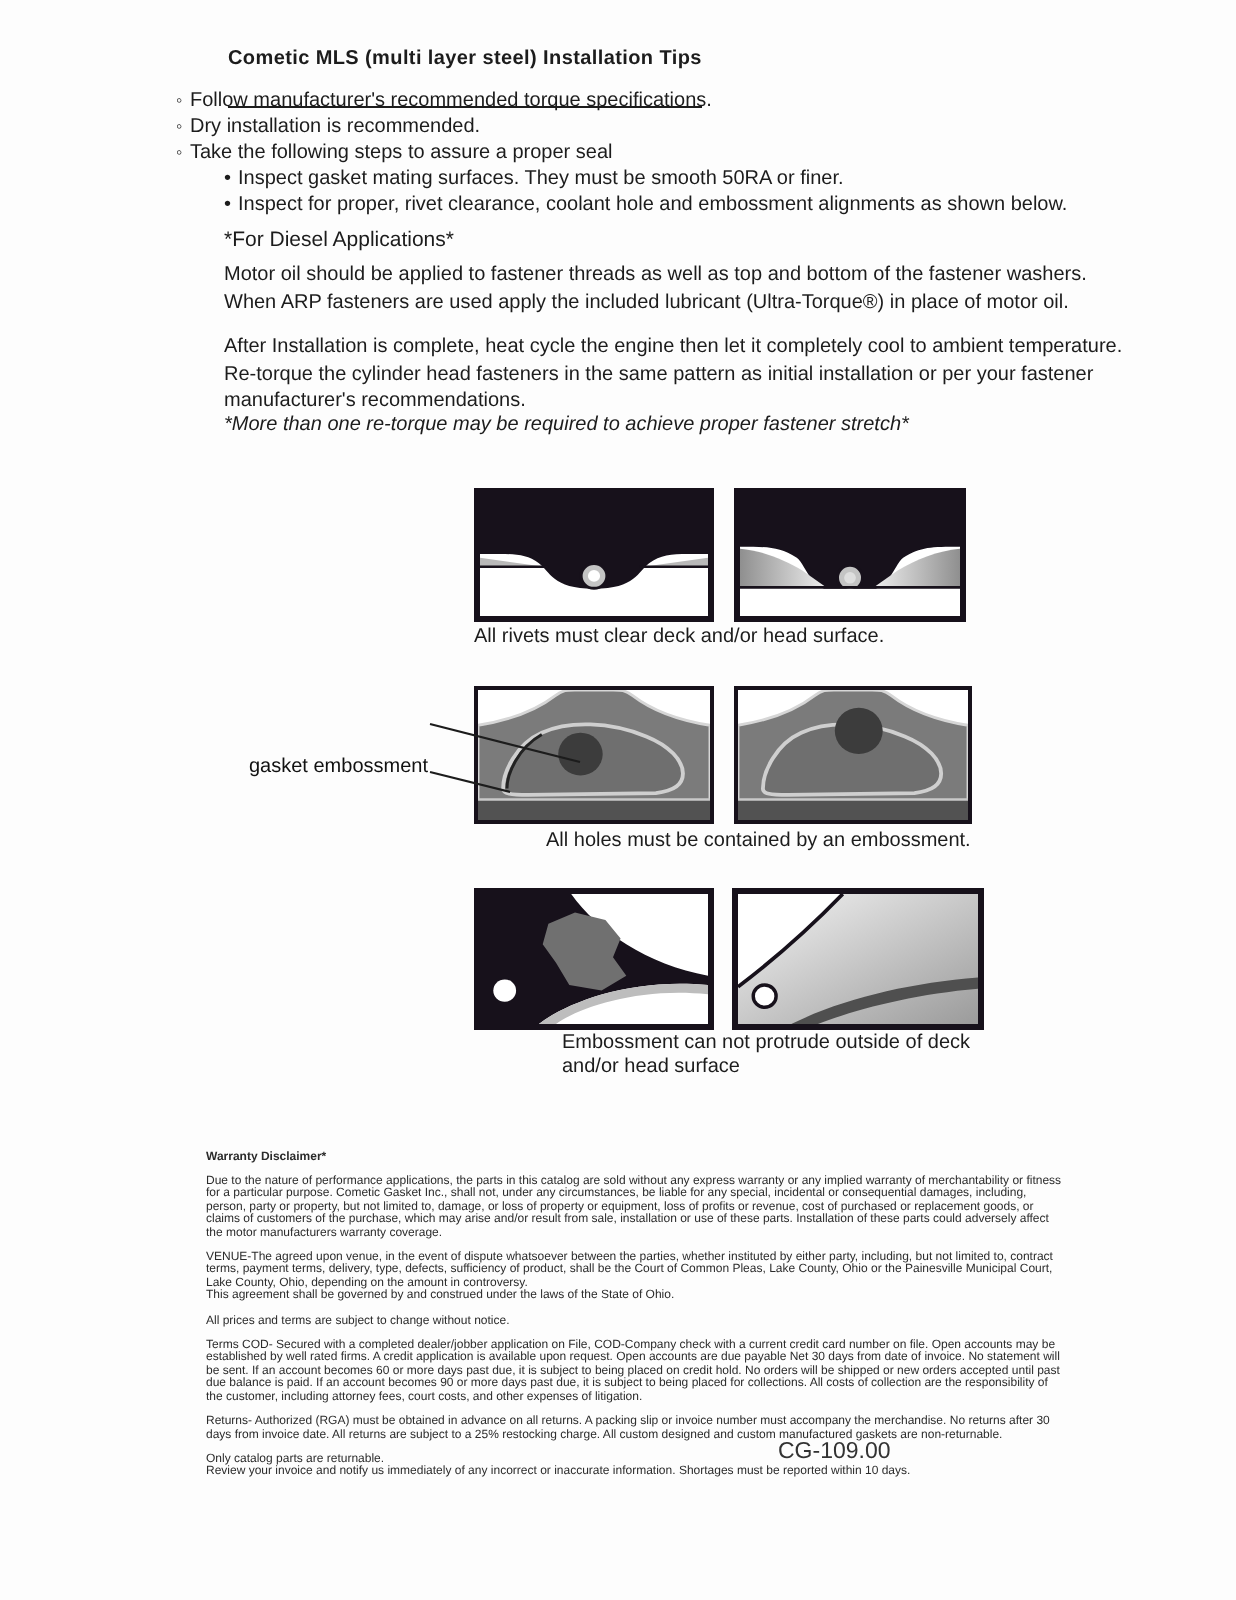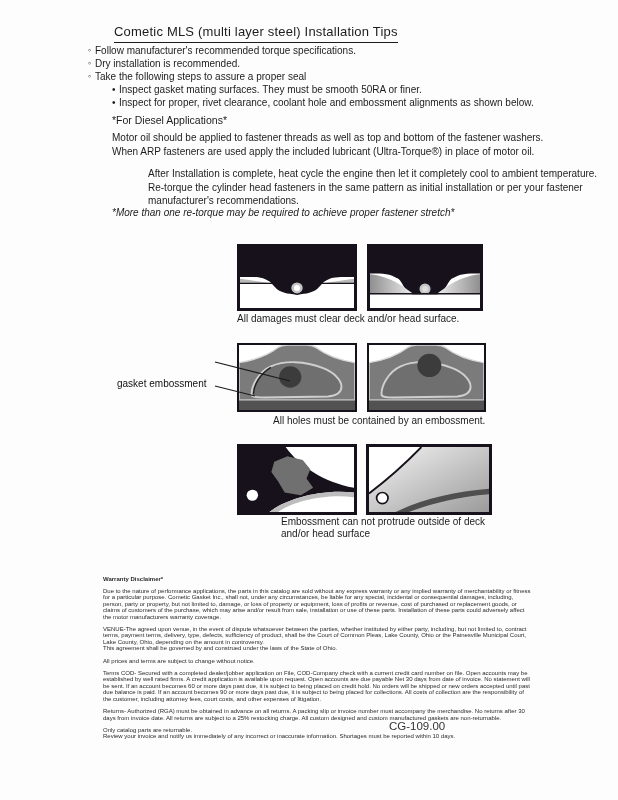--- a/index.html
+++ b/index.html
@@ -3,44 +3,44 @@
 <meta charset="utf-8">
 <style>
   html,body{margin:0;padding:0;background:#ffffff;}
   .page{
     position:relative;width:618px;height:800px;background:#fdfdfd;overflow:hidden;
     font-family:"Liberation Sans",sans-serif;color:#1c1c1c;
   }
   .abs{position:absolute;}
   
   .title{
-    left:114px;top:24px;font-size:13px;font-weight:normal;letter-spacing:.2px;
-    border-bottom:1.5px solid #1c1c1c;padding-bottom:3px;white-space:nowrap;
+    left:114px;top:24px;font-size:10px;font-weight:bold;letter-spacing:.2px;
+    border-bottom:1.5px solid #1c1c1c;padding-bottom:18px;white-space:nowrap;
   }
   
   .tips{left:88px;top:44px;width:505px;font-size:10px;line-height:13px;}
   .tip{display:flex;}
   .tip .mk{width:7px;flex:0 0 auto;font-size:9px;}
   .tip.lvl2{padding-left:24px;}
   .tip.lvl2 .mk{font-size:10px;}
   
   .dheading{left:112px;top:114px;font-size:10.5px;font-weight:normal;}
   .para{left:112px;width:460px;font-size:10px;line-height:13.5px;}
   .p1{top:131px;}
-  .p2{top:167px;margin-left:36px;}
+  .p2{top:167px;}
   .note{top:206px;font-style:italic;}
   
   .dg-label{font-size:14px;font-weight:600;letter-spacing:.4px;text-align:center;width:120px;margin-top:44px;}
   .dg-caption{font-size:10px;line-height:11.5px;white-space:pre-line;}
   .dbox{background:#fff;border:3px solid #17111b;}
   .dbox svg{display:block;width:100%;height:100%;}
   .r2box{border-width:2.5px;}
   .callout{font-size:10px;line-height:11px;white-space:pre-line;color:#111;}
   .co1{left:110px;top:343px;width:104px;text-align:right;}
-  .co2{left:117px;top:378px;width:97px;}
+  .co2{left:117px;top:378px;width:97px;text-align:right;}
   .leaders{left:205px;top:348px;width:100px;height:55px;z-index:5;}
   
   .legal{left:103px;top:576px;width:430px;color:#2b2b2b;}
   .legal h3{margin:0 0 6px 0;font-size:6px;font-weight:bold;}
   .legal p{margin:0 0 6px 0;font-size:6px;line-height:6.4px;white-space:pre-line;}
   .pagecode{left:389px;top:720px;font-size:11.5px;color:#333;}
 </style>
 </head>
 <body>
 
@@ -105,21 +105,21 @@
       <rect x="0" y="0" width="120" height="67" fill="#ffffff"></rect>
       <path d="M0 0 H120 V29 C104 29 99 29 89 35 C83 39.5 83 55 60 55 C37 55 37 39.5 31 35 C21 29 16 29 0 29 Z" fill="#17111b"></path>
       <path d="M0 30 C12 31 24 36 34 42 L46 50.5 L0 50.5 Z" fill="url(#gL)"></path>
       <path d="M120 30 C108 31 96 36 86 42 L74 50.5 L120 50.5 Z" fill="url(#gR)"></path>
       <circle cx="60" cy="46" r="6.8" fill="#c4c4c4" stroke="#17111b" stroke-width="1.6"></circle>
       <circle cx="60" cy="46" r="3.2" fill="#dedede"></circle>
       <rect x="0" y="52" width="120" height="15" fill="#ffffff"></rect>
       <path d="M0 51.3 H120" stroke="#17111b" stroke-width="1.6"></path>
     </svg>
   </div>
-  <div class="abs dg-caption" style="left:237px;top:313px;">All damages must clear deck and/or head surface.</div>
+  <div class="abs dg-caption" style="left:237px;top:313px;">All rivets must clear deck and/or head surface.</div>
 
   <div class="abs dg-label" style="left:237px;top:330px;">RIGHT</div>
   <div class="abs dg-label" style="left:365px;top:330px;width:122px;">WRONG</div>
   <div class="abs dbox r2box" style="left:237px;top:343px;width:116px;height:65px;">
     <svg viewBox="0 0 120 70" preserveAspectRatio="none">
       <rect x="0" y="0" width="120" height="70" fill="#ffffff"></rect>
       <path d="M0 19 C18 16 30 11 40 3 C44 0 46 0 50 0 L70 0 C74 0 76 0 80 3 C90 11 102 16 120 19 L120 70 L0 70 Z" fill="#7b7b7b" stroke="#d6d6d6" stroke-width="1.5"></path>
       <rect x="0" y="59" width="120" height="11" fill="#525252"></rect>
       <path d="M0 59 H120" stroke="#c9c9c9" stroke-width="1.3"></path>
       <path d="M13 53 C13 44 20 29 33 23 C47 16.5 68 17 87 25 C99 30 106 38 106 45 C106 51 101 54.5 92 55.5 L26 56.5 C17 56.5 13 56 13 53 Z" fill="#6f6f6f" stroke="#cfcfcf" stroke-width="2"></path>

